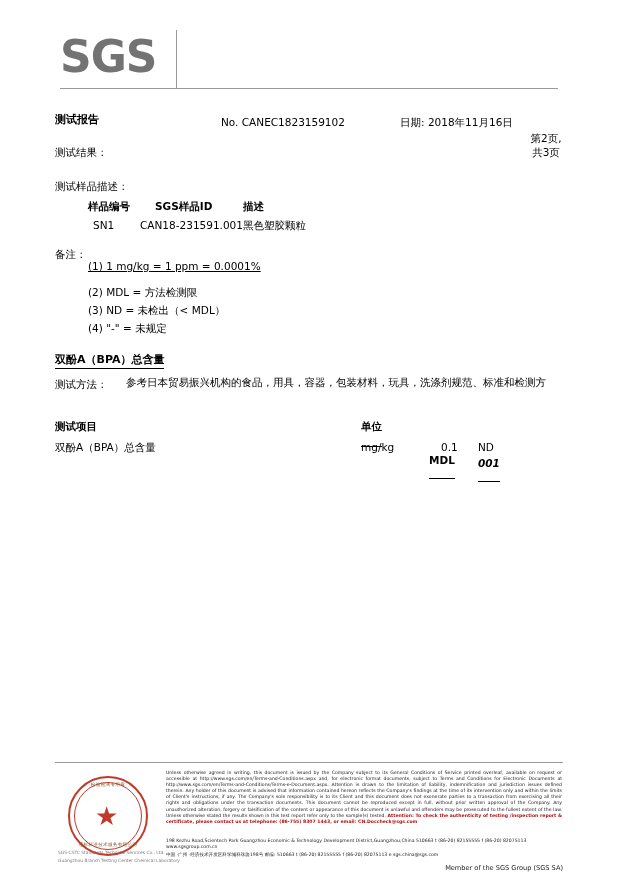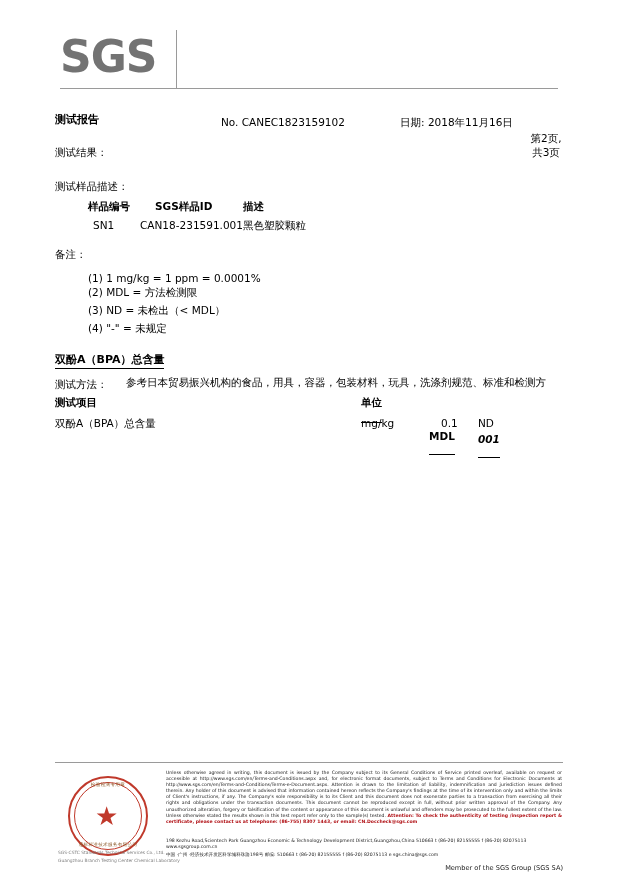--- a/index.html
+++ b/index.html
@@ -120,21 +120,21 @@
   .td-id   { left: 140px; top: 219px; }
   .td-desc { left: 243px; top: 219px; }
 
   .remark-label { left: 55px; top: 248px; }
   .remark-item {
     position: absolute;
     left: 88px;
     font-size: 10.5px;
     white-space: nowrap;
   }
-  .rm1 { top: 272px; }
+  .rm1 { top: 260px; text-decoration: underline; }
   .rm2 { top: 286px; }
   .rm3 { top: 304px; }
   .rm4 { top: 322px; }
 
   
   .section-head {
     position: absolute;
     left: 55px;
     top: 352px;
     font-size: 11px;
@@ -155,21 +155,21 @@
     position: absolute;
     left: 126px; top: 394px;
     font-size: 10.5px;
     white-space: nowrap;
   }
 
   
   .rt {
     position: absolute;
     left: 55px;
-    top: 396px;
+    top: 420px;
     width: 505px;
   }
   .rt-hdr {
     position: relative;
     height: 19px;
   }
   .rt-hdr .c {
     position: absolute;
     font-size: 10.5px;
     font-weight: bold;

